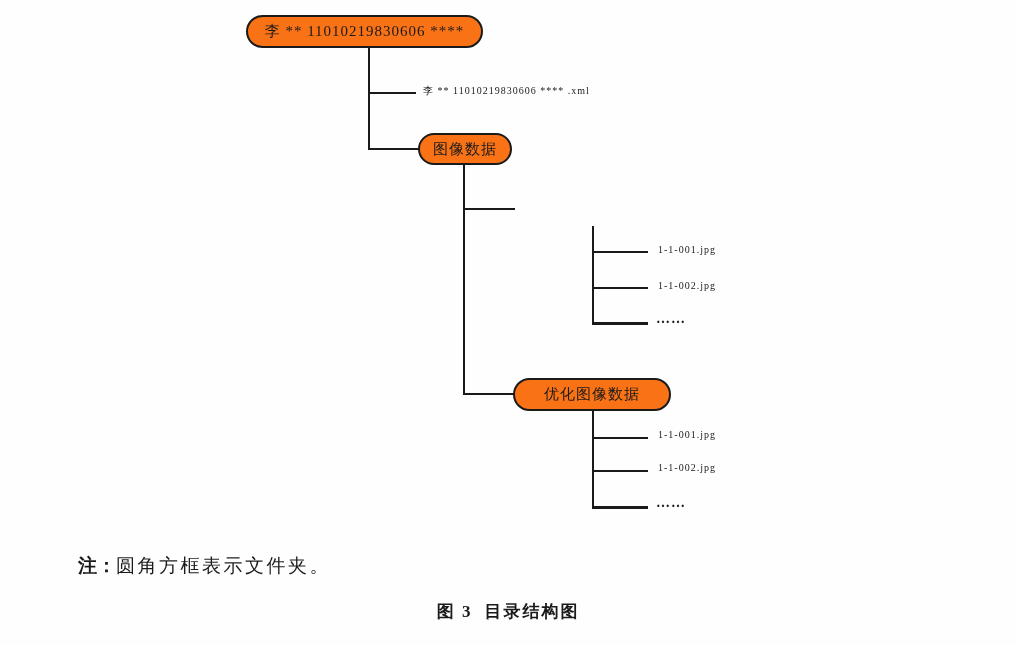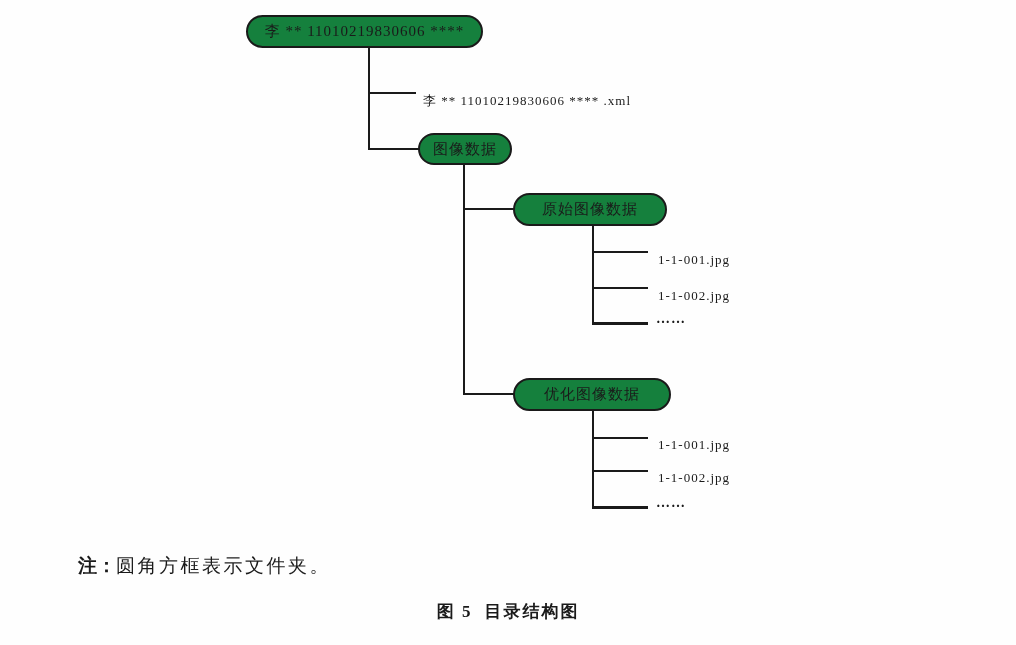--- a/index.html
+++ b/index.html
@@ -15,21 +15,21 @@
     overflow: hidden;
     font-family: "Liberation Serif", "DejaVu Serif", serif;
     color: #1a1a1a;
   }
   
   .folder {
     position: absolute;
     box-sizing: border-box;
     border: 2px solid #1a1a1a;
     border-radius: 18px;
-    background: #15803d;
+    background: #f97316;
     display: flex;
     align-items: center;
     justify-content: center;
     font-size: 15px;
     letter-spacing: 1px;
     white-space: nowrap;
   }
   
   .hline {
     position: absolute;
@@ -38,24 +38,23 @@
   }
   .hline.thick { height: 3px; }
   .vline {
     position: absolute;
     width: 2px;
     background: #1a1a1a;
   }
   
   .file-label {
     position: absolute;
-    font-size: 13px;
+    font-size: 10px;
     letter-spacing: 1px;
     white-space: nowrap;
-    margin-top: 8px;
   }
   .dots-label {
     position: absolute;
     font-size: 14px;
     font-weight: bold;
     letter-spacing: 1px;
     white-space: nowrap;
   }
   .note {
     position: absolute;
@@ -94,23 +93,20 @@
   <div class="file-label" style="left:423px; top:84px;">李 ** 11010219830606 **** .xml</div>
 
   <div class="hline" style="left:368px; top:148px; width:52px;"></div>
   <div class="folder" style="left:418px; top:133px; width:94px; height:32px;align-items:center;">
     <span>图像数据</span>
   </div>
 
   <div class="vline" style="left:463px; top:165px; height:230px;"></div>
 
   <div class="hline" style="left:463px; top:208px; width:52px;"></div>
-  <div class="folder" style="left:513px; top:193px; width:154px; height:33px;">
-    <span>原始图像数据</span>
-  </div>
 
   <div class="vline" style="left:592px; top:226px; height:98px;"></div>
   <div class="hline" style="left:592px; top:251px; width:56px;"></div>
   <div class="file-label" style="left:658px; top:244px;">1-1-001.jpg</div>
   <div class="hline" style="left:592px; top:287px; width:56px;"></div>
   <div class="file-label" style="left:658px; top:280px;">1-1-002.jpg</div>
   <div class="hline thick" style="left:592px; top:322px; width:56px;"></div>
   <div class="dots-label" style="left:656px; top:311px;">……</div>
 
   <div class="hline" style="left:463px; top:393px; width:52px;"></div>
@@ -124,16 +120,16 @@
   <div class="hline" style="left:592px; top:470px; width:56px;"></div>
   <div class="file-label" style="left:658px; top:462px;">1-1-002.jpg</div>
   <div class="hline thick" style="left:592px; top:506px; width:56px;"></div>
   <div class="dots-label" style="left:656px; top:495px;">……</div>
 
   <div class="note">
     <span class="note-label">注</span><span class="note-label">：</span><span>圆角方框表示文件夹。</span>
   </div>
 
   <div class="caption">
-    <span>图 5</span><span class="caption-title">目录结构图</span>
+    <span>图 3</span><span class="caption-title">目录结构图</span>
   </div>
 
 </div>
 
 </body></html>

